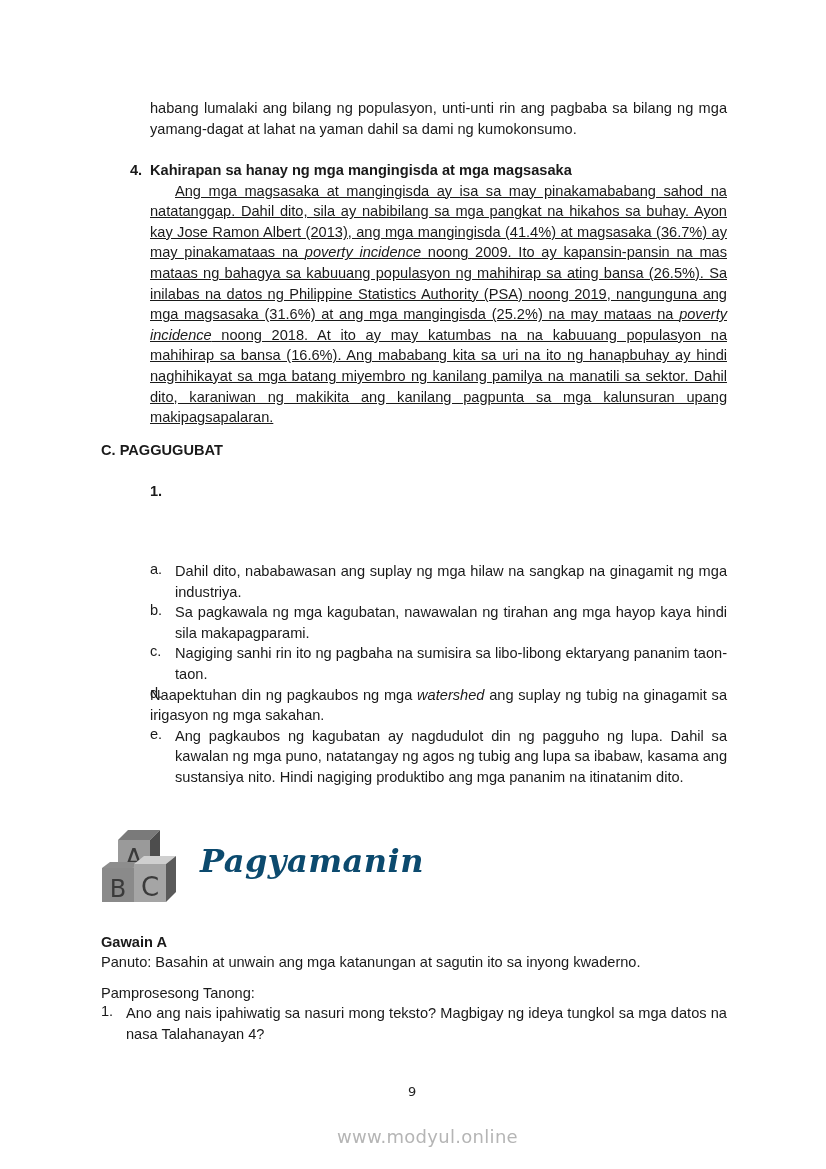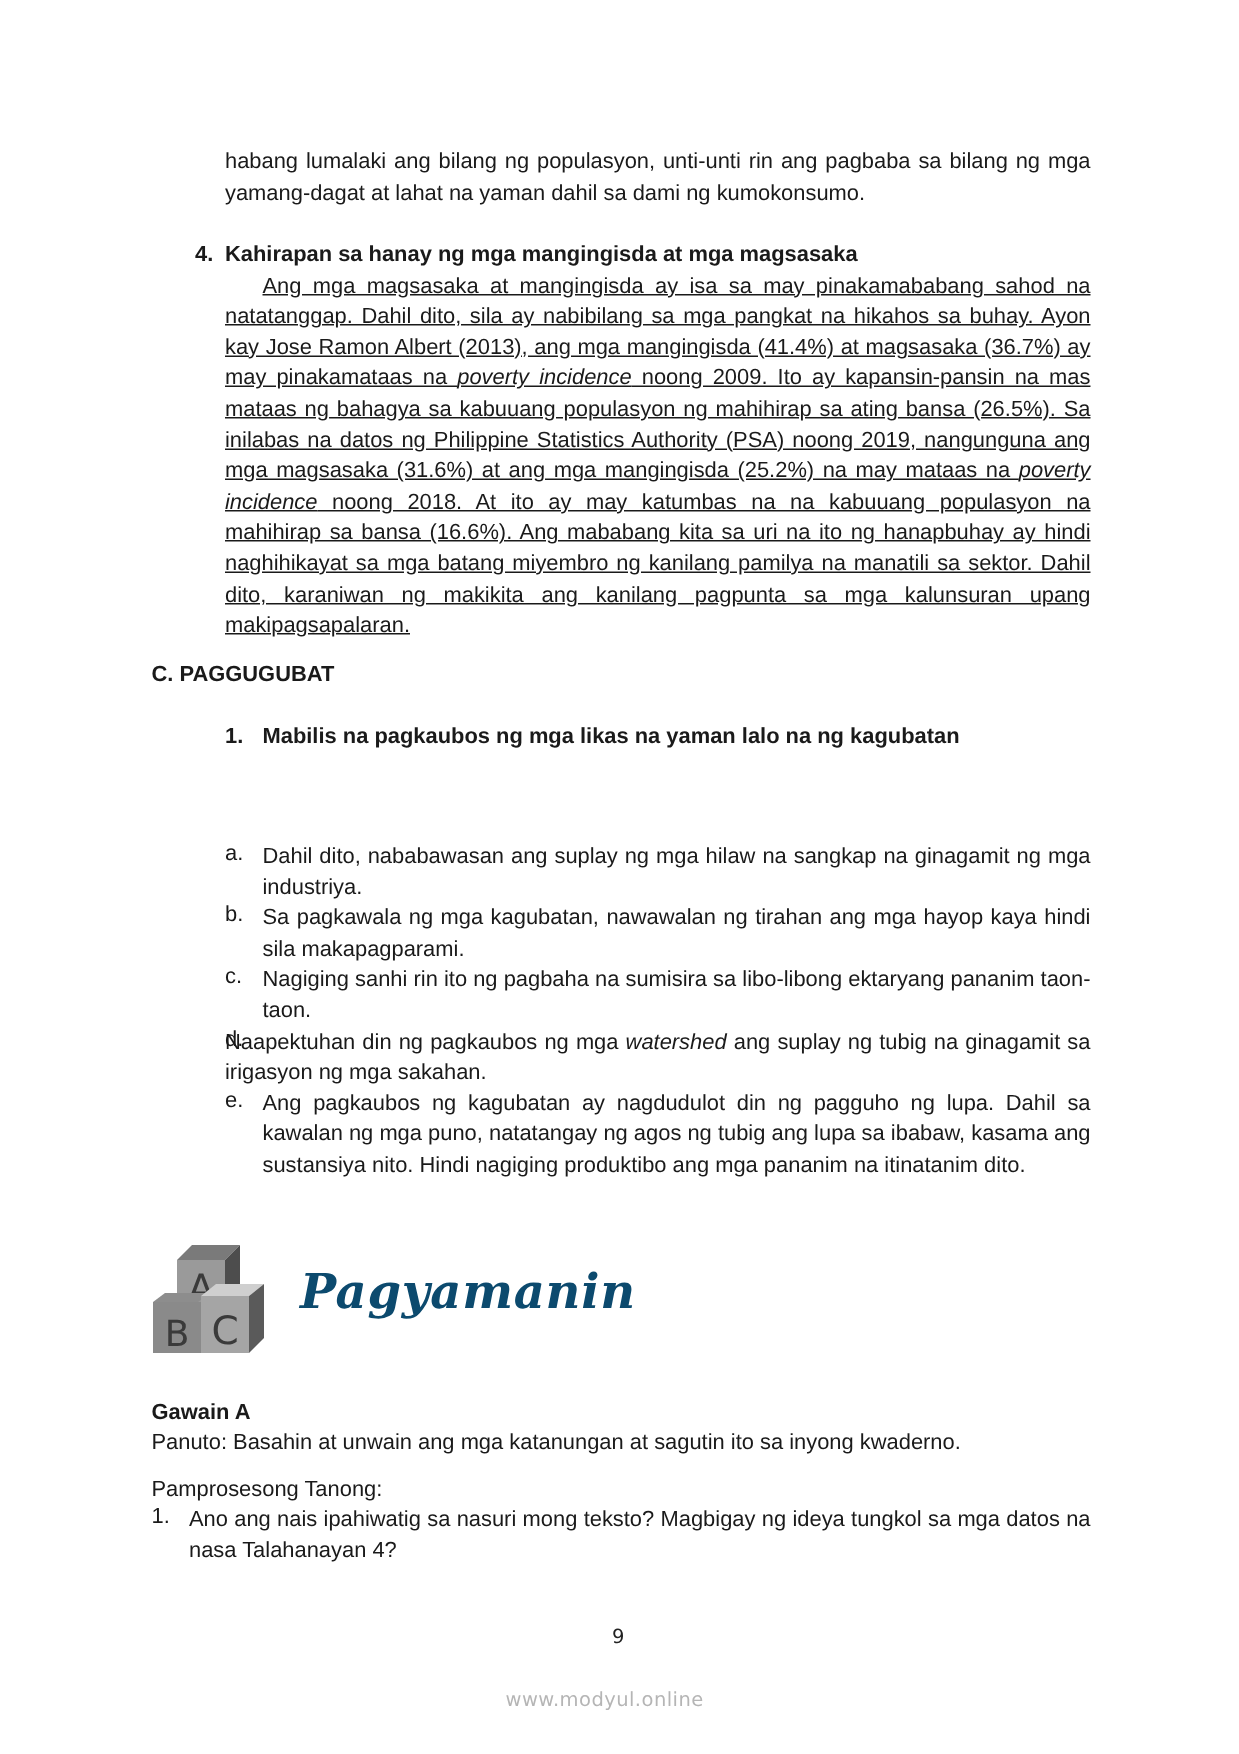--- a/index.html
+++ b/index.html
@@ -7,21 +7,21 @@
          font-family: "Liberation Sans", sans-serif; color: #1a1a1a; font-size: 14.6px; }
   .abs { position: absolute; }
   .para { text-align: justify; line-height: 20.6px; margin: 0; }
   .lastline { text-align-last: left; }
   .indent { text-indent: 25px; }
   .bold { font-weight: bold; }
   .num { position: absolute; left: 0; top: 0; }
   .title-pag { font-family: "DejaVu Serif", serif; font-weight: bold; font-style: italic;
                font-size: 32px; letter-spacing: 0.5px; color: #0c4a6e; }
   .pageno { font-family: "DejaVu Sans", sans-serif; font-size: 13px; color: #222; }
-  .footer { font-family: "DejaVu Sans", sans-serif; font-size: 13px; color: #b5b5b5; letter-spacing: 0.3px; }
+  .footer { font-family: "DejaVu Sans", sans-serif; font-size: 18px; color: #b5b5b5; letter-spacing: 0.3px; }
 </style>
 </head>
 <body>
 
 <p class="abs para" style="left:150px; top:98px; width:577px;">habang lumalaki ang bilang ng populasyon, unti-unti rin ang pagbaba sa bilang ng mga yamang-dagat at lahat na yaman dahil sa dami ng kumokonsumo.</p>
 
 <div class="abs" style="left:130px; top:160px; width:597px;">
   <div class="bold" style="position:relative; line-height:20.6px;">
     <span class="num">4.</span>
     <span style="margin-left:20px;">Kahirapan sa hanay ng mga mangingisda at mga magsasaka</span>
@@ -29,21 +29,20 @@
   <p class="para indent lastline" style="margin-left:20px;text-decoration:underline;">
     <span>Ang mga magsasaka at mangingisda ay isa sa may pinakamababang sahod na natatanggap. Dahil dito, sila ay nabibilang sa mga pangkat na hikahos sa buhay. Ayon kay Jose Ramon Albert (2013), ang mga mangingisda (41.4%) at magsasaka (36.7%) ay may pinakamataas na </span><i>poverty incidence</i><span> noong 2009. Ito ay kapansin-pansin na mas mataas ng bahagya sa kabuuang populasyon ng mahihirap sa ating bansa (26.5%).  Sa inilabas na datos ng Philippine Statistics Authority (PSA) noong 2019, nangunguna ang mga magsasaka (31.6%) at ang mga mangingisda (25.2%) na may mataas na </span><i>poverty incidence</i><span> noong 2018. At ito ay may katumbas na  na kabuuang populasyon na mahihirap sa bansa (16.6%). Ang mababang kita sa uri na ito ng hanapbuhay ay hindi naghihikayat sa mga batang miyembro ng kanilang pamilya na manatili sa sektor. Dahil dito, karaniwan ng makikita ang kanilang pagpunta sa mga kalunsuran upang makipagsapalaran.</span>
   </p>
 </div>
 
 <div class="abs bold" style="left:101px; top:440px; line-height:20.6px;">C.  PAGGUGUBAT</div>
 
 <div class="abs" style="left:150px; top:481px; width:577px;">
   <div class="bold" style="position:relative; line-height:20.6px;">
     <span class="num">1.</span>
-    <span style="margin-left:25px;">Mabilis na pagkaubos ng mga likas na yaman lalo na ng kagubatan</span>
   </div>
 </div>
 
 <div class="abs" style="left:150px; top:561px; width:577px;">
   <div style="position:relative; margin-bottom:0;">
     <span class="lbl" style="position:absolute; left:0;">a.</span>
     <div class="txt lastline" style="margin-left:25px; text-align:justify; line-height:20.6px;">Dahil dito, nababawasan ang suplay ng mga hilaw na sangkap na ginagamit  ng mga industriya.</div>
   </div>
   <div style="position:relative;">
     <span class="lbl" style="position:absolute; left:0;">b.</span>

